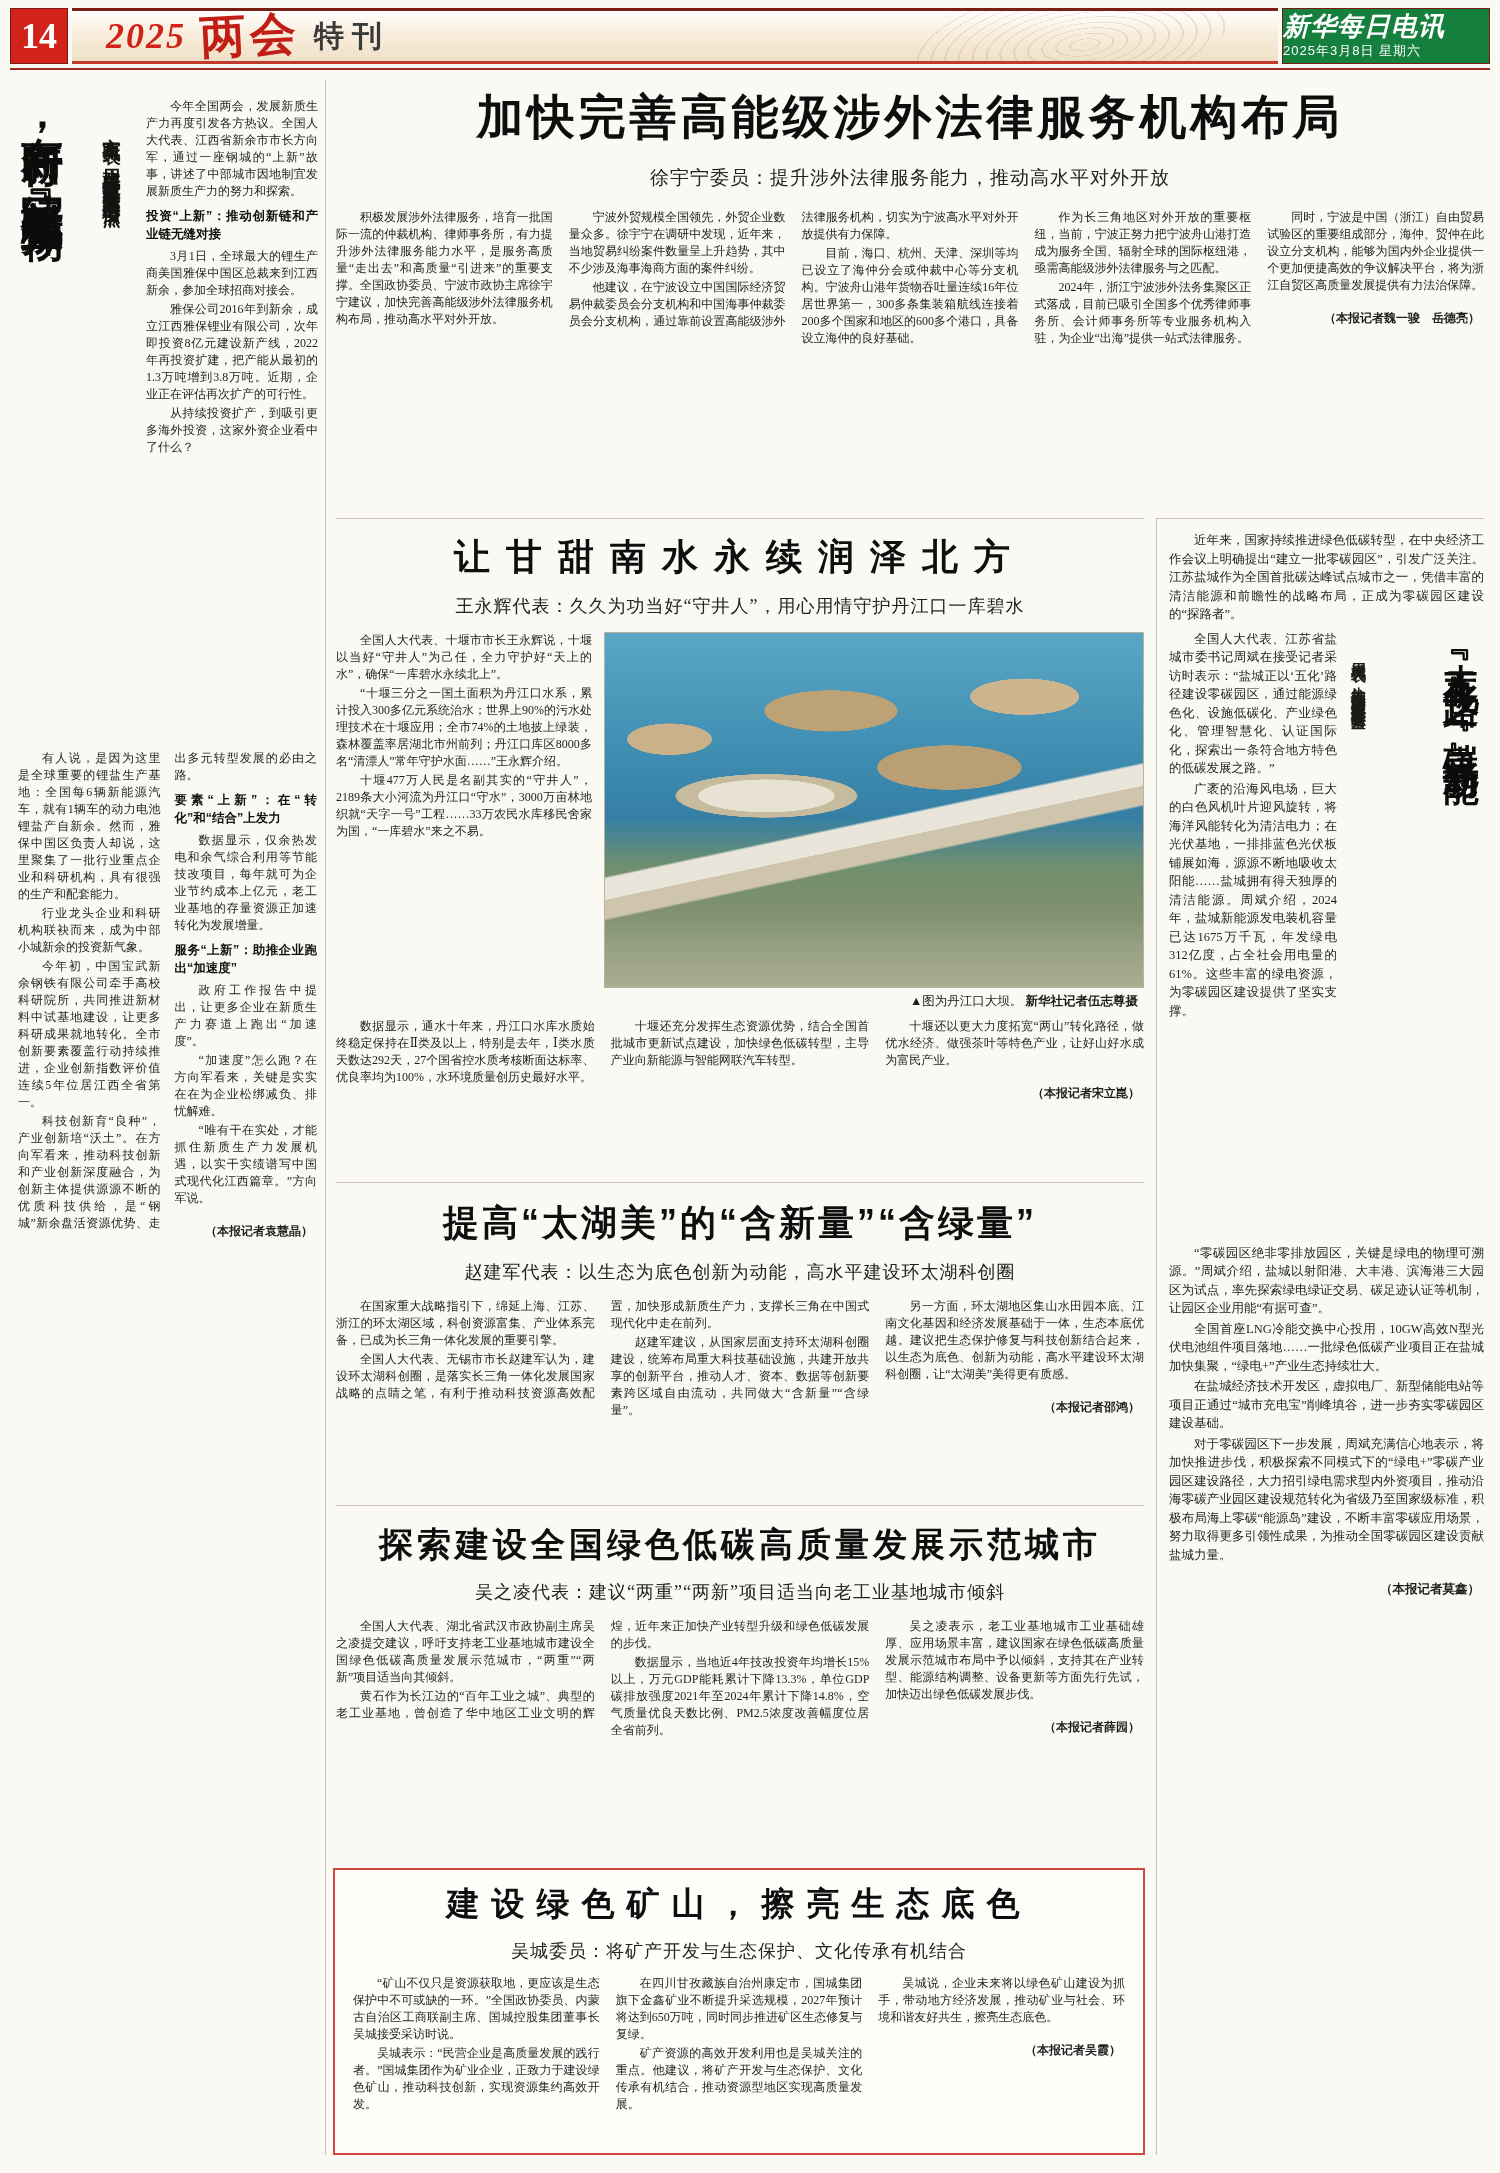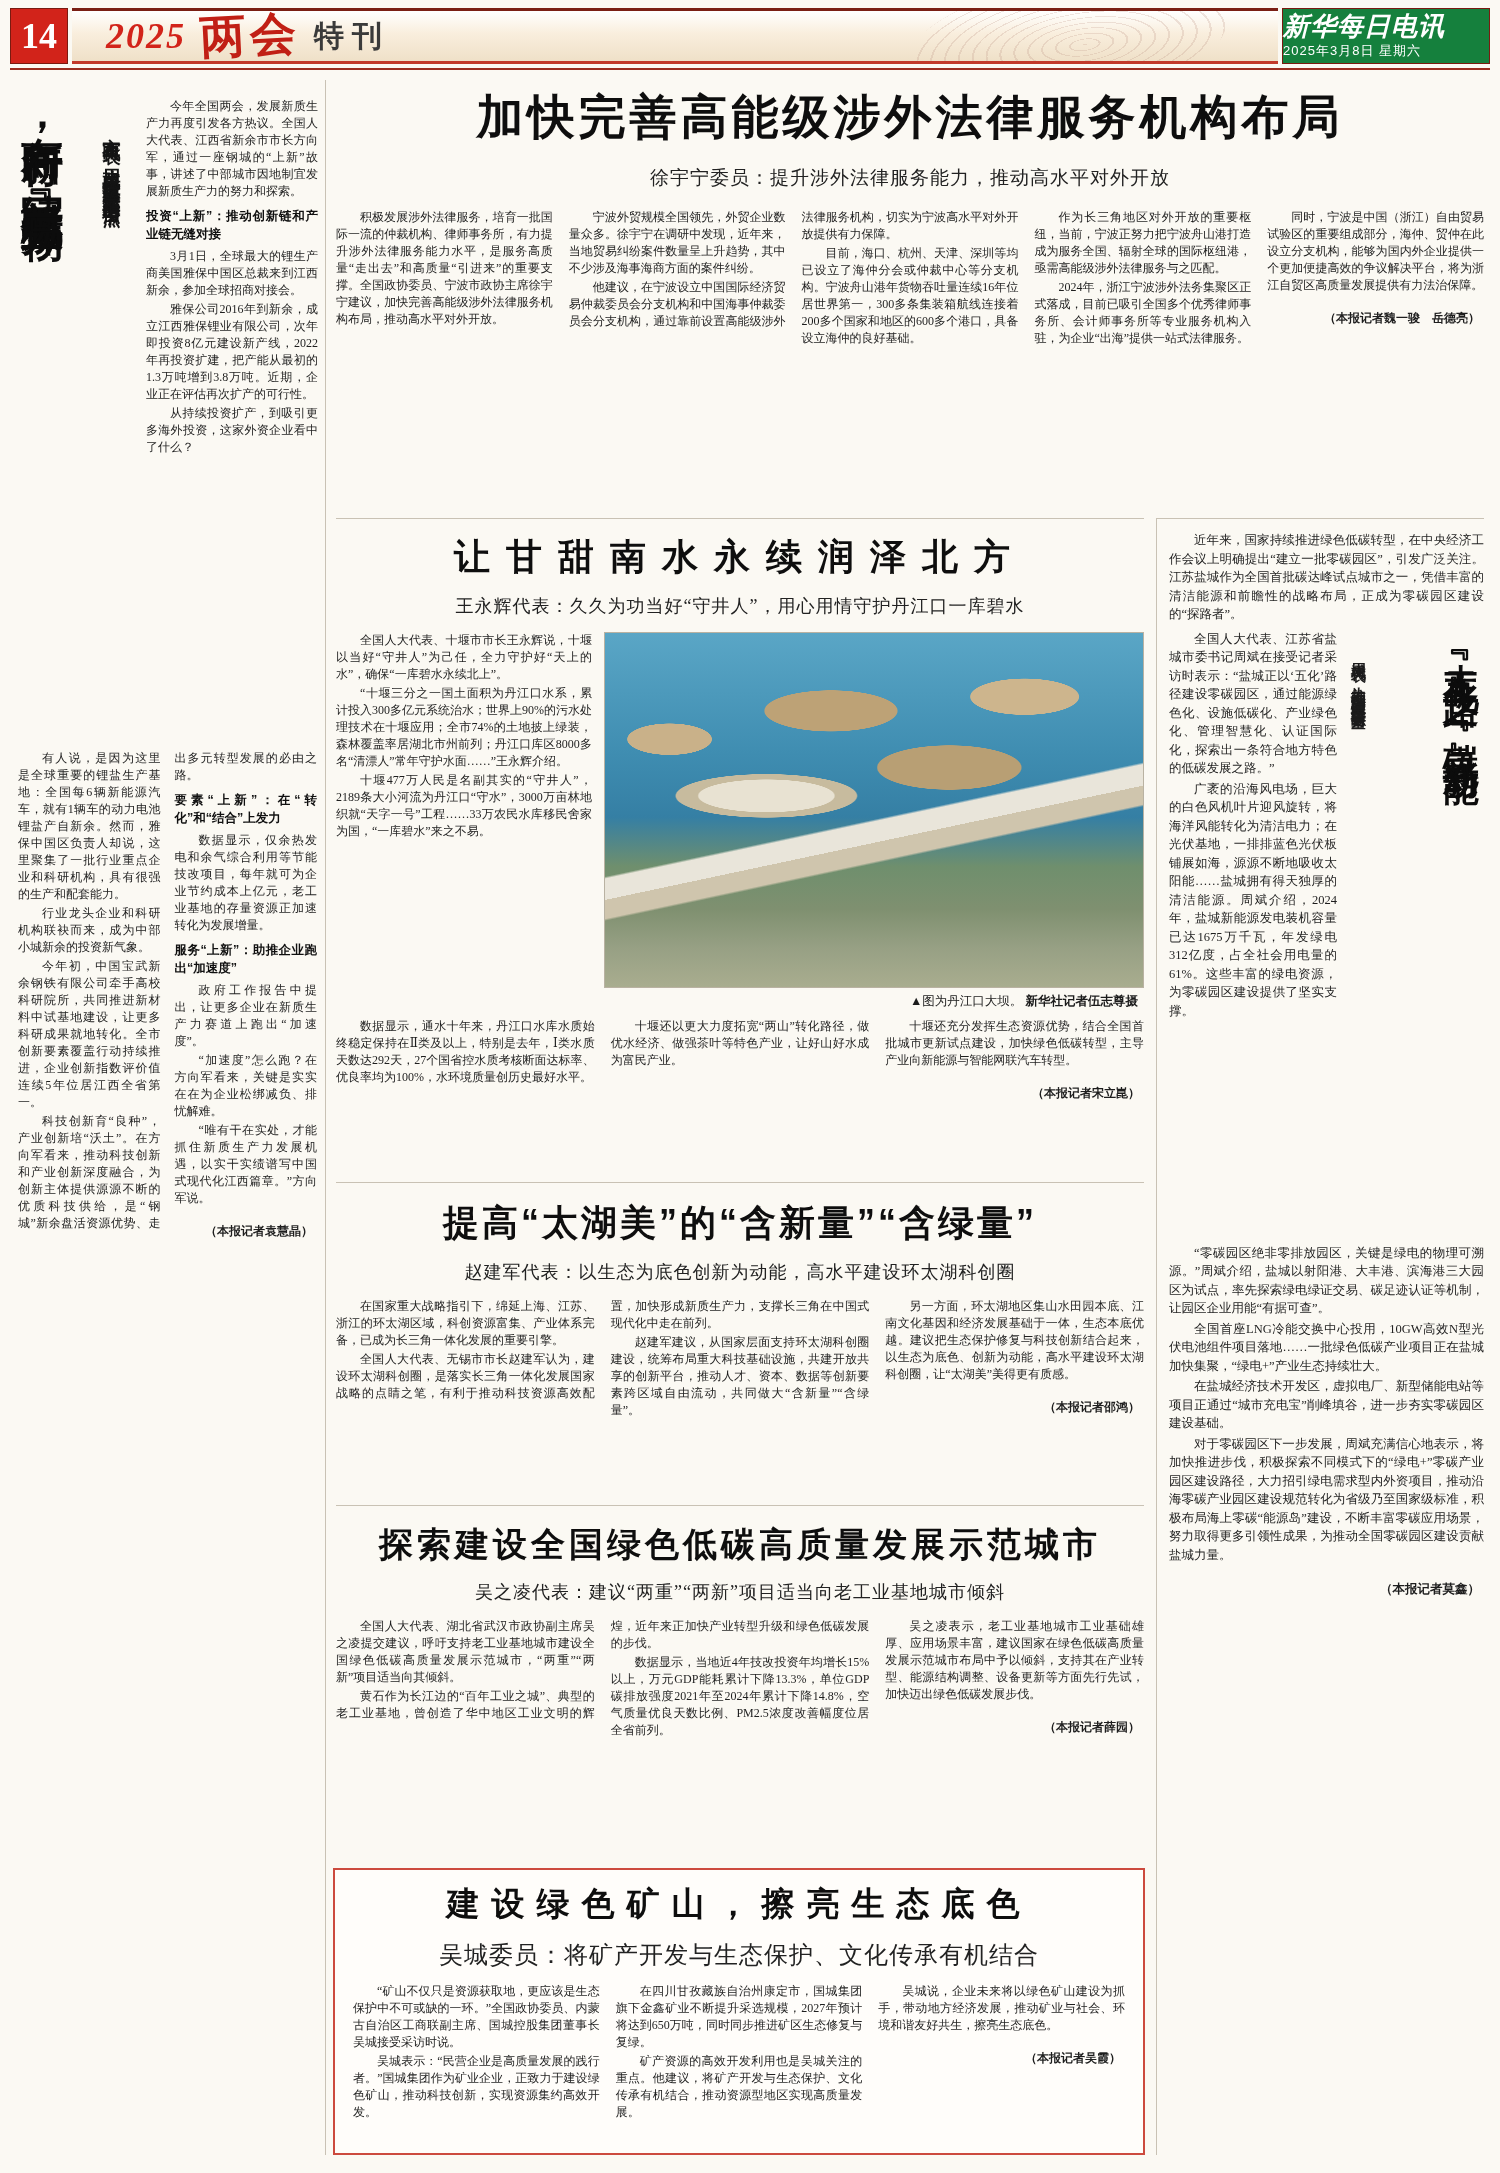--- a/index.html
+++ b/index.html
@@ -98,21 +98,21 @@
   .demo .headline { font-size:34px; letter-spacing:4px; }
   .demo .deck { margin-top:12px; font-size:18px; }
   .demo .cols { margin-top:14px; height:222px; overflow:hidden; column-count:3; column-gap:16px; }
 
   
   .mine {
     position:absolute; left:333px; top:1868px; width:812px; height:287px;
     border:2.5px solid #cc4a3e; background:#fffdfa; padding:12px 18px 8px;
   }
   .mine .headline { font-size:33px; letter-spacing:12px; }
-  .mine .deck { margin-top:12px; font-size:24px; }
+  .mine .deck { margin-top:12px; font-size:18px; }
   .mine .cols { margin-top:12px; height:168px; overflow:hidden; column-count:3; column-gap:16px; }
 
   
   .carbon { position:absolute; left:1156px; top:518px; width:328px; bottom:18px; border-top:1px solid #c9c2b4; border-left:1px solid #c9c2b4; padding:12px 0 0 12px; }
   .carbon .body-text { font-size:12.5px; line-height:18.5px; }
   .carbon-mid { position:relative; height:610px; margin:6px 0 4px; }
   .carbon-side { position:absolute; left:0; top:0; width:168px; height:610px; overflow:hidden; }
   .carbon-kicker-v {
     position:absolute; left:180px; top:20px; height:560px;
     writing-mode:vertical-rl; text-orientation:upright;
@@ -204,22 +204,22 @@
         </div>
       <div class="photo"></div>
     </div>
     <div class="caption">
       <span>▲图为丹江口大坝。</span>
       <b>新华社记者伍志尊摄</b>
     </div>
     <div class="cols body-text">
 
     <p class="blk-p">数据显示，通水十年来，丹江口水库水质始终稳定保持在Ⅱ类及以上，特别是去年，Ⅰ类水质天数达292天，27个国省控水质考核断面达标率、优良率均为100%，水环境质量创历史最好水平。</p>
+        <p class="blk-p">十堰还充分发挥生态资源优势，结合全国首批城市更新试点建设，加快绿色低碳转型，主导产业向新能源与智能网联汽车转型。</p>
         <p class="blk-p">十堰还以更大力度拓宽“两山”转化路径，做优水经济、做强茶叶等特色产业，让好山好水成为富民产业。</p>
-        <p class="blk-p">十堰还充分发挥生态资源优势，结合全国首批城市更新试点建设，加快绿色低碳转型，主导产业向新能源与智能网联汽车转型。</p>
         <p class="blk-credit">（本报记者宋立崑）</p>
       </div>
   </div>
 
   <div class="taihu">
     <div class="headline">提高“太湖美”的“含新量”“含绿量”</div>
     <div class="deck">赵建军代表：以生态为底色创新为动能，高水平建设环太湖科创圈</div>
     <div class="cols body-text">
 
     <p class="blk-p">在国家重大战略指引下，绵延上海、江苏、浙江的环太湖区域，科创资源富集、产业体系完备，已成为长三角一体化发展的重要引擎。</p>

